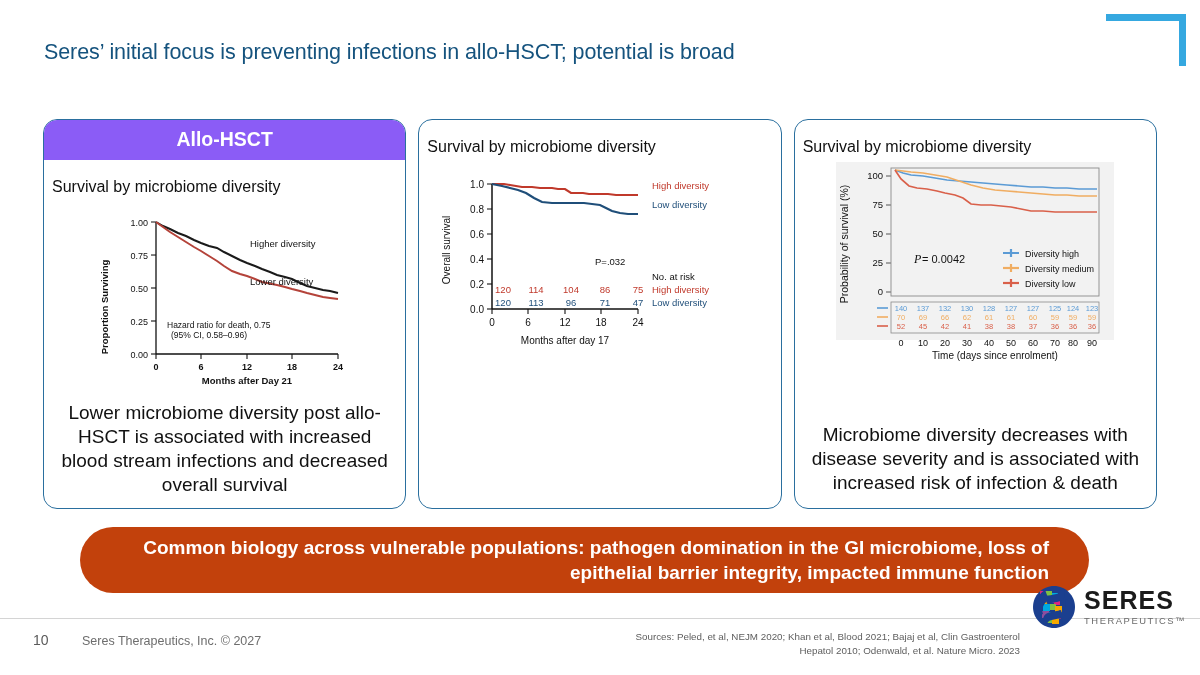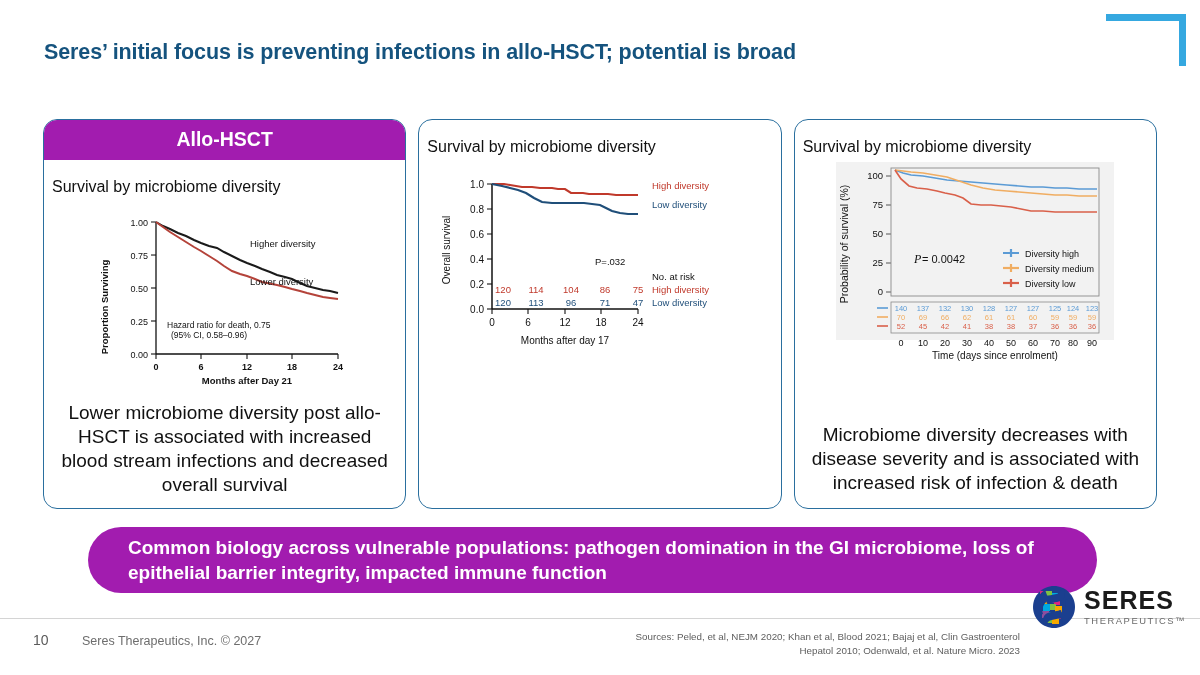--- a/index.html
+++ b/index.html
@@ -18,21 +18,21 @@
     width: 80px; height: 52px;
     border-top: 7px solid #35a8e0;
     border-right: 7px solid #35a8e0;
   }
 
   
   .slide-title {
     position: absolute;
     left: 44px; top: 40px;
     font-size: 21.5px;
-    font-weight: bold;
+    font-weight: normal;
     color: #15537e;
     letter-spacing: -0.1px;
   }
 
   
   .cards {
     position: absolute;
     left: 43px; top: 119px;
     width: 1114px; height: 390px;
     display: flex;
@@ -42,21 +42,21 @@
     flex: 1;
     border: 1.2px solid #2a6f9e;
     border-radius: 14px;
     background: #ffffff;
     display: flex;
     flex-direction: column;
     overflow: hidden;
     position: relative;
   }
   .card-header {
-    background: #a21caf;
+    background: #8b5cf6;
     color: #ffffff;
     font-size: 19.5px;
     font-weight: bold;
     text-align: center;
     padding: 8px 4px 9px;
     border-radius: 12px 12px 0 0;
     letter-spacing: 0px;
   }
   .card-subtitle {
     font-size: 16px;
@@ -80,31 +80,31 @@
     padding: 0 14px 13px;
   }
   .card:nth-child(1) .card-caption { padding-bottom: 11px; }
 
   
   svg { display: block; }
 
   
   .banner {
     position: absolute;
-    left: 88px; top: 527px;
+    left: 80px; top: 527px;
     width: 1009px; height: 66px;
-    background: #a21caf;
+    background: #c2410c;
     border-radius: 33px;
     color: #fff;
     font-size: 19px;
     font-weight: bold;
     display: flex;
     align-items: center;
     justify-content: center;
-    text-align: left;
+    text-align: right;
     line-height: 1.32;
     padding: 0 40px;
   }
 
   
   .footer-rule {
     position: absolute;
     left: 0; top: 618px; width: 1200px; height: 1px;
     background: #d4d4d4;
   }

